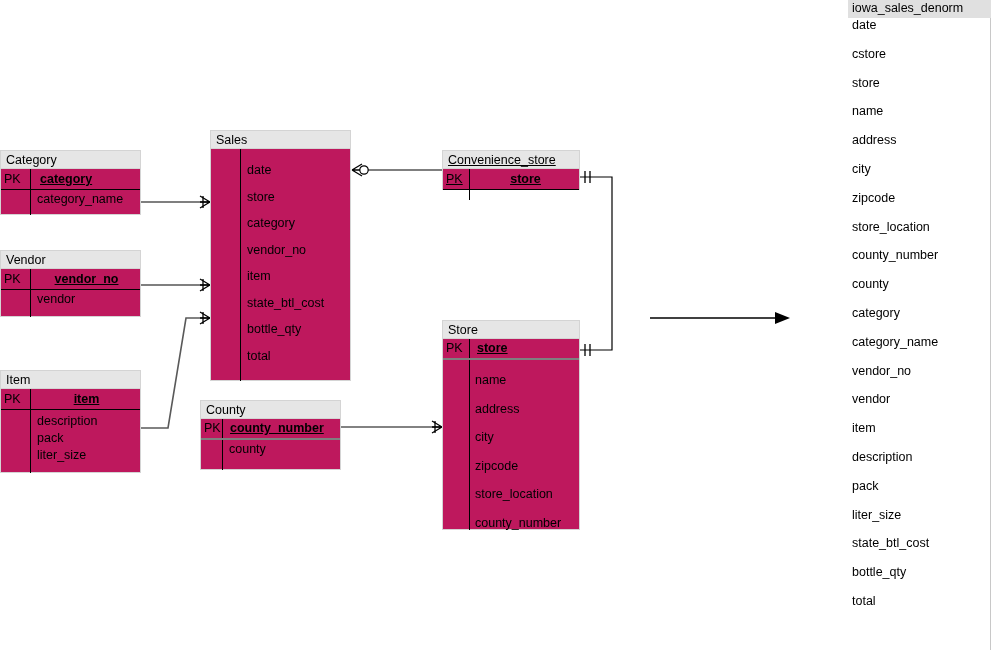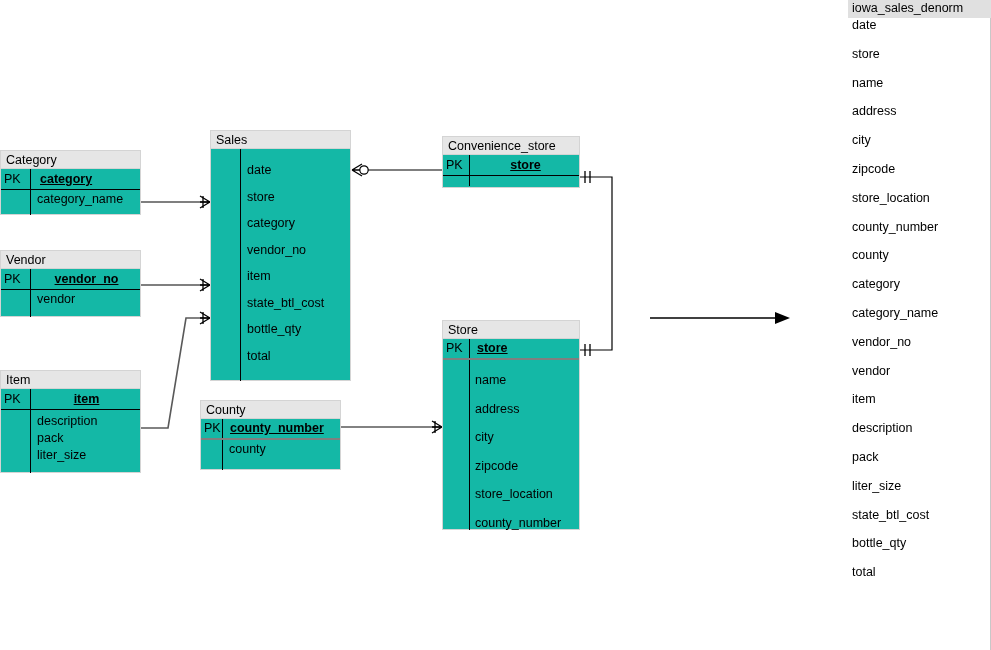--- a/index.html
+++ b/index.html
@@ -5,21 +5,21 @@
   html,body{margin:0;padding:0;}
   body{
     width:991px;height:650px;background:#ffffff;
     font-family:"Liberation Sans","DejaVu Sans",sans-serif;
     font-size:12.5px;color:#000;overflow:hidden;position:relative;
   }
   #canvas{position:absolute;left:0;top:0;width:991px;height:650px;}
   svg.links{position:absolute;left:0;top:0;width:991px;height:650px;pointer-events:none;}
 
   
-  .entity{position:absolute;background:#14b8a6;border:1px solid #d4d4d4;box-sizing:border-box;}
+  .entity{position:absolute;background:#be185d;border:1px solid #d4d4d4;box-sizing:border-box;}
   .entity .ent-title{
     background:#e6e6e6;border-bottom:1px solid #d4d4d4;
     padding:1px 0 1px 5px;height:18px;line-height:17px;
     font-size:12.5px;box-sizing:border-box;white-space:nowrap;
   }
   .entity .ent-body{position:relative;box-sizing:border-box;}
   .vline{position:absolute;top:0;bottom:0;left:29px;width:0;border-left:1px solid #000;}
   .pkrow{position:relative;display:flex;align-items:flex-end;
          border-bottom:1px solid #000;box-sizing:border-box;height:21px;}
   .pkrow.thick{border-bottom:2px solid #7f7f7f;}
@@ -149,21 +149,21 @@
       <div class="pkrow thick">
         <span class="pklabel" style="width:21px;flex:0 0 21px;">PK</span>
         <span class="pkname leftal" style="padding-left:5px;">county_number</span>
       </div>
       <div class="attrs" style="padding-top:2px;">
         <div class="attr" style="padding-left:28px;">county</div>
       </div>
     </div>
   </div>
 
-  <div class="entity" style="left:442px;top:136px;width:138px;height:52px;">
+  <div class="entity" style="left:442px;top:150px;width:138px;height:40px;text-decoration:underline;">
     <div class="ent-title">Convenience_store</div>
     <div class="ent-body" style="height:31px;">
       <div class="vline" style="left:26px;"></div>
       <div class="pkrow">
         <span class="pklabel" style="width:26px;flex:0 0 26px;">PK</span>
         <span class="pkname">store</span>
       </div>
     </div>
   </div>
 
@@ -184,20 +184,21 @@
         <div class="attr" style="padding-left:32px;">county_number</div>
       </div>
     </div>
   </div>
 
   <div class="tophdr"></div>
   <div id="denorm">
     <div class="dn-title">iowa_sales_denorm</div>
     <div class="dn-list">
         <div class="dn-item">date</div>
+        <div class="dn-item">cstore</div>
         <div class="dn-item">store</div>
         <div class="dn-item">name</div>
         <div class="dn-item">address</div>
         <div class="dn-item">city</div>
         <div class="dn-item">zipcode</div>
         <div class="dn-item">store_location</div>
         <div class="dn-item">county_number</div>
         <div class="dn-item">county</div>
         <div class="dn-item">category</div>
         <div class="dn-item">category_name</div>

